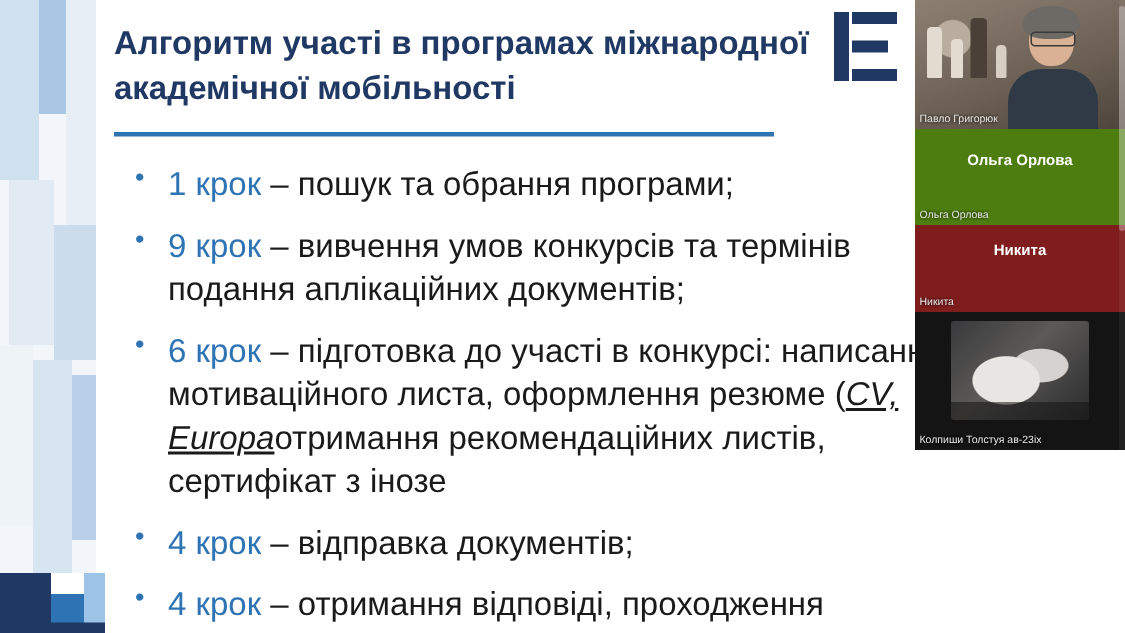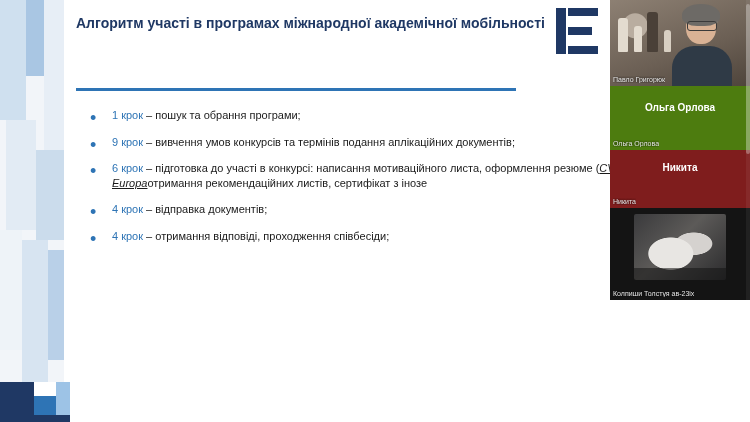--- a/index.html
+++ b/index.html
@@ -59,40 +59,40 @@
     width: 440px; height: 3px;
     background: #2e74b5;
   }
 
   
   .slide-title {
     position: absolute;
     left: 76px;
     top: 14px;
     width: 470px;
-    font-size: 14px;
+    font-size: 22px;
     font-weight: bold;
     line-height: 1.35;
     color: #1f3864;
   }
 
   .bullets {
     position: absolute;
     left: 86px;
     top: 108px;
     width: 560px;
     margin: 0;
     padding: 0;
     list-style: none;
   }
   .bullets li {
     position: relative;
     padding-left: 26px;
     margin-bottom: 12px;
-    font-size: 11px;
+    font-size: 22px;
     line-height: 1.32;
     color: #1a1a1a;
   }
   .bullets li::before {
     content: "•";
     position: absolute;
     left: 4px;
     top: -1px;
     color: #2e74b5;
     font-size: 18px;

